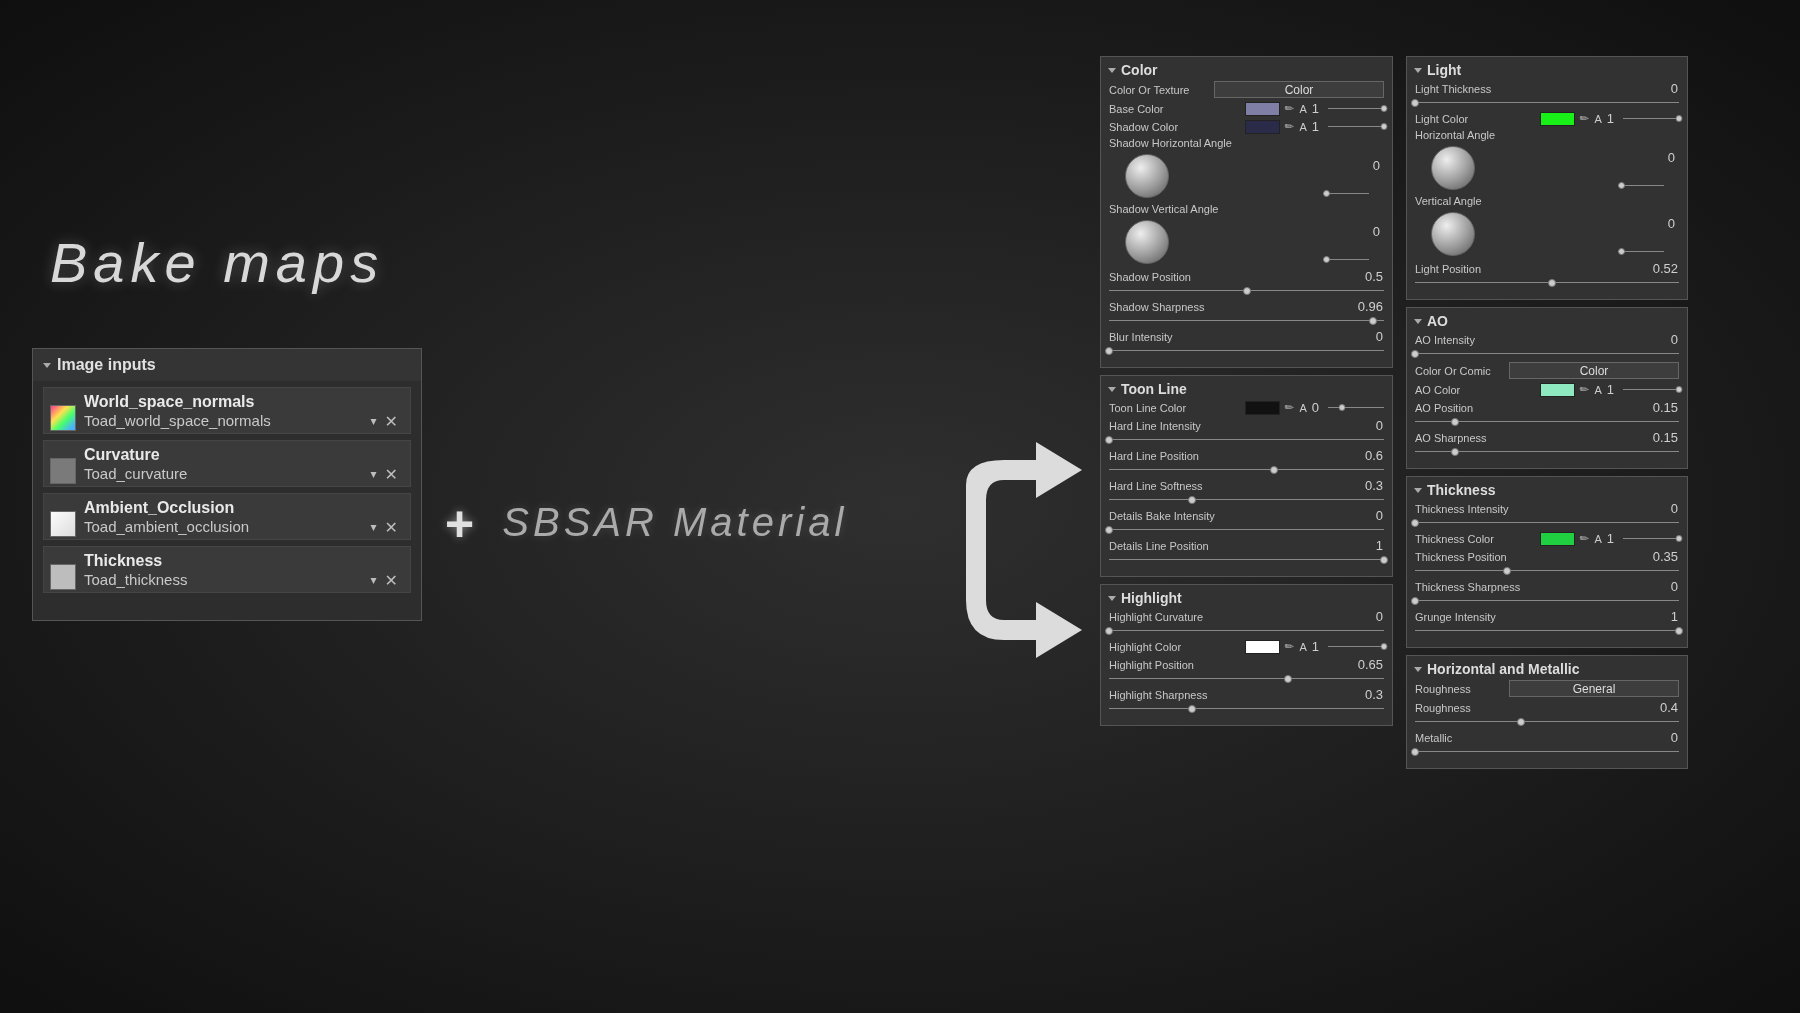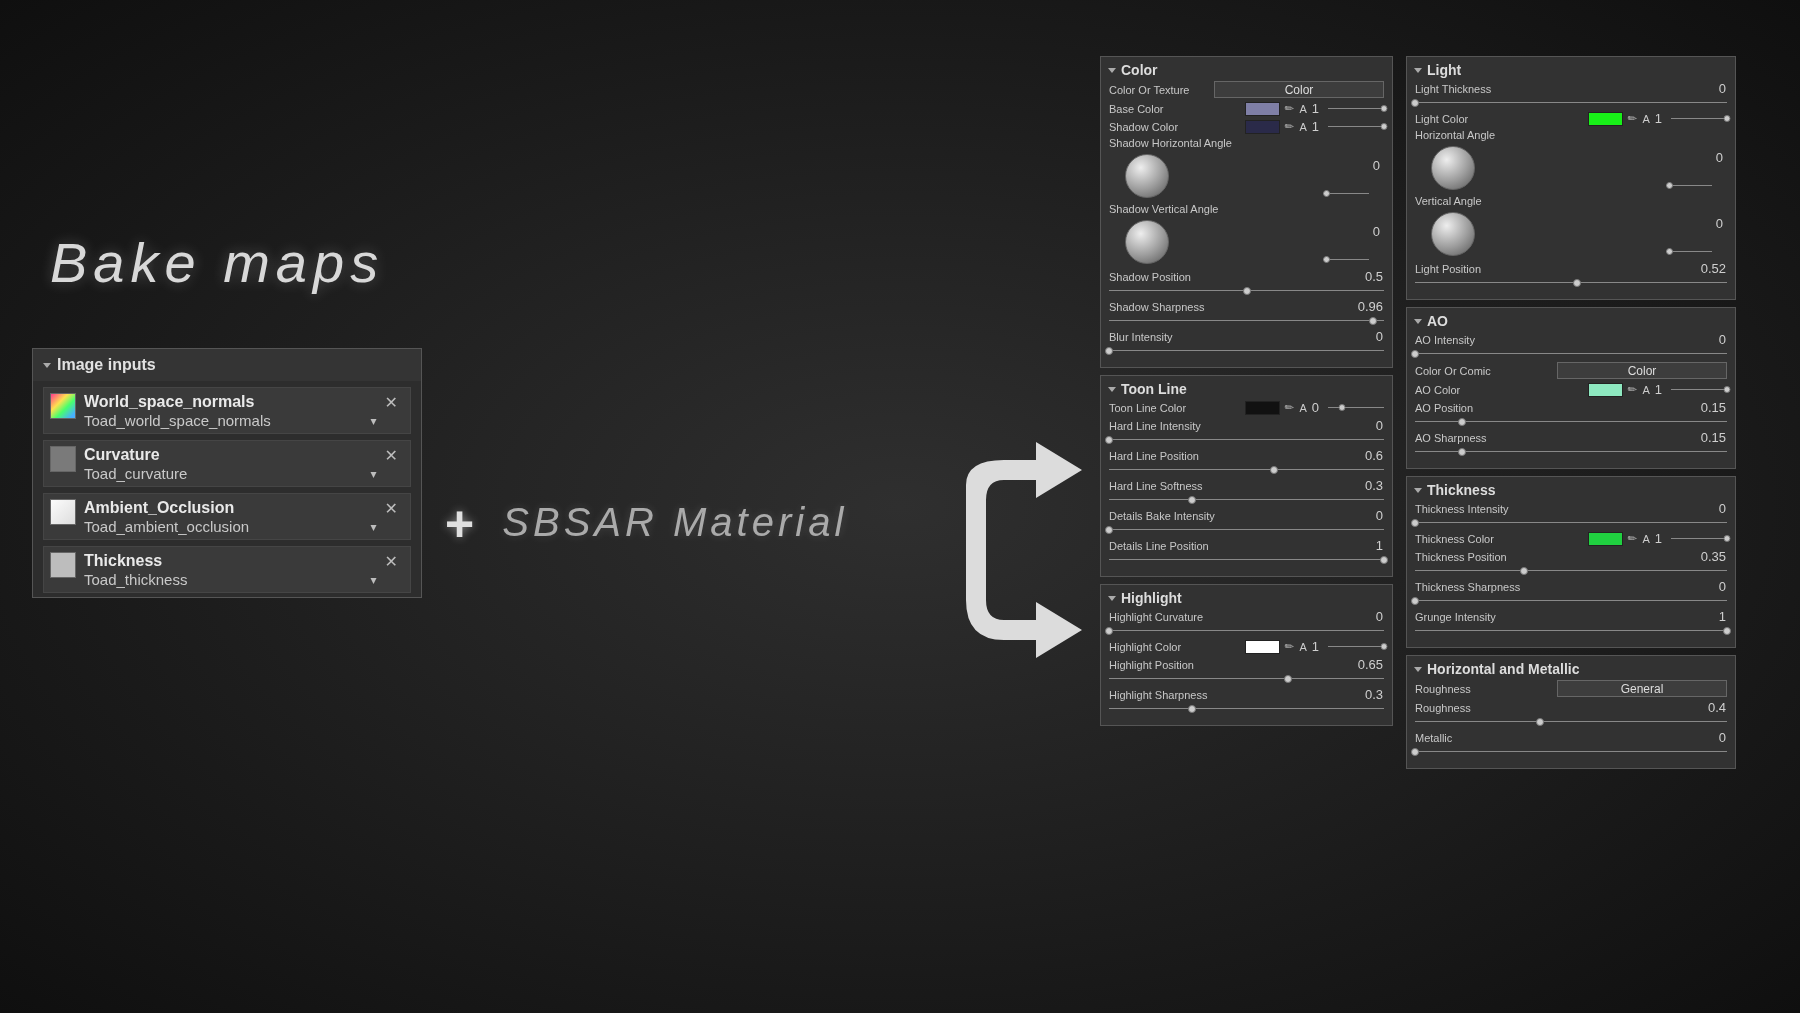--- a/index.html
+++ b/index.html
@@ -18,46 +18,46 @@
       position:absolute; left:444px; top:490px; width:520px;
       font-style:italic; font-weight:300; letter-spacing:4px;
       font-size:40px; color:#aaa; text-shadow:0 0 10px rgba(255,255,255,.15);
     }
     .plus { display:inline-block; margin-right:10px; font-size:50px; font-weight:600; transform:translateY(5px); text-shadow:0 0 10px rgba(255,255,255,.45); color:#e0e0e0; }
     
     .arrow-svg { position:absolute; left:944px; top:440px; width:140px; height:220px; }
     
     .img-inputs {
       position:absolute; left:32px; top:348px; width:390px;
-      border:1px solid #555; background:#2d2d2d; padding-bottom:4px;
+      border:1px solid #555; background:#2d2d2d; padding-bottom:27px;
     }
     .img-inputs .hdr {
       display:flex; align-items:center; gap:6px;
       padding:7px 10px; font-weight:600; font-size:16px; color:#e2e2e2;
       background:#343434;
     }
     .row {
       margin:6px 10px 0 10px; background:#3a3a3a;
-      display:flex; align-items:flex-start; padding:5px 8px 2px 6px;
+      display:flex; align-items:flex-end; padding:5px 8px 2px 6px;
       border:1px solid #454545;
     }
     .row .thumb { width:26px; height:26px; margin-right:8px; border:1px solid #666; flex:0 0 auto; }
     .th-normals { background:linear-gradient(135deg,#ff3a8c,#ffe14f 35%,#49ff6c 60%,#47b0ff 90%); }
     .th-curv    { background:#7a7a7a; }
     .th-ao      { background:linear-gradient(135deg,#fcfcfc,#ddd); }
     .th-thick   { background:#bdbdbd; }
     .row .labels { flex:1 1 auto; }
     .row .nm  { font-weight:700; font-size:16px; color:#e9e9e9; line-height:18px; }
     .row .sub { font-size:15px; color:#c9c9c9; line-height:20px; display:flex; align-items:center; justify-content:space-between; padding-right:2px; }
     .row .x  { color:#bdbdbd; font-size:16px; padding:0 4px; cursor:pointer; }
     .row .dd { color:#bdbdbd; font-size:12px; padding:0 2px; cursor:pointer; }
     
     .stack { position:absolute; top:56px; }
     .stack-a { left:1100px; width:293px; }
-    .stack-b { left:1406px; width:330px; }
+    .stack-b { left:1406px; width:282px; }
     .panel { background:#323232; border:1px solid #555; margin-bottom:7px; padding:4px 8px 8px 8px; }
     .panel .phdr { display:flex; align-items:center; gap:5px; font-weight:700; font-size:14px; color:#ddd; margin:1px 0 3px -1px; }
     .tri { width:0;height:0;border-left:4px solid transparent;border-right:4px solid transparent;border-top:5px solid #aaa; display:inline-block; }
     .prow { display:flex; align-items:center; justify-content:space-between; margin-top:3px; }
     .plabel { font-size:11px; color:#c8c8c8; }
     .pval   { font-size:13px; color:#cfcfcf; padding-right:1px; }
     .slider { position:relative; height:10px; margin:2px 0 3px 0; }
     .slider .track { position:absolute; left:0; right:0; top:4px; height:1px; background:#888; }
     .slider .knob  { position:absolute; top:1px; width:8px; height:8px; background:#ccc; border:1px solid #777; border-radius:50%; transform:translateX(-50%); }
     .mini-slider { display:inline-flex; align-items:center; gap:4px; }

